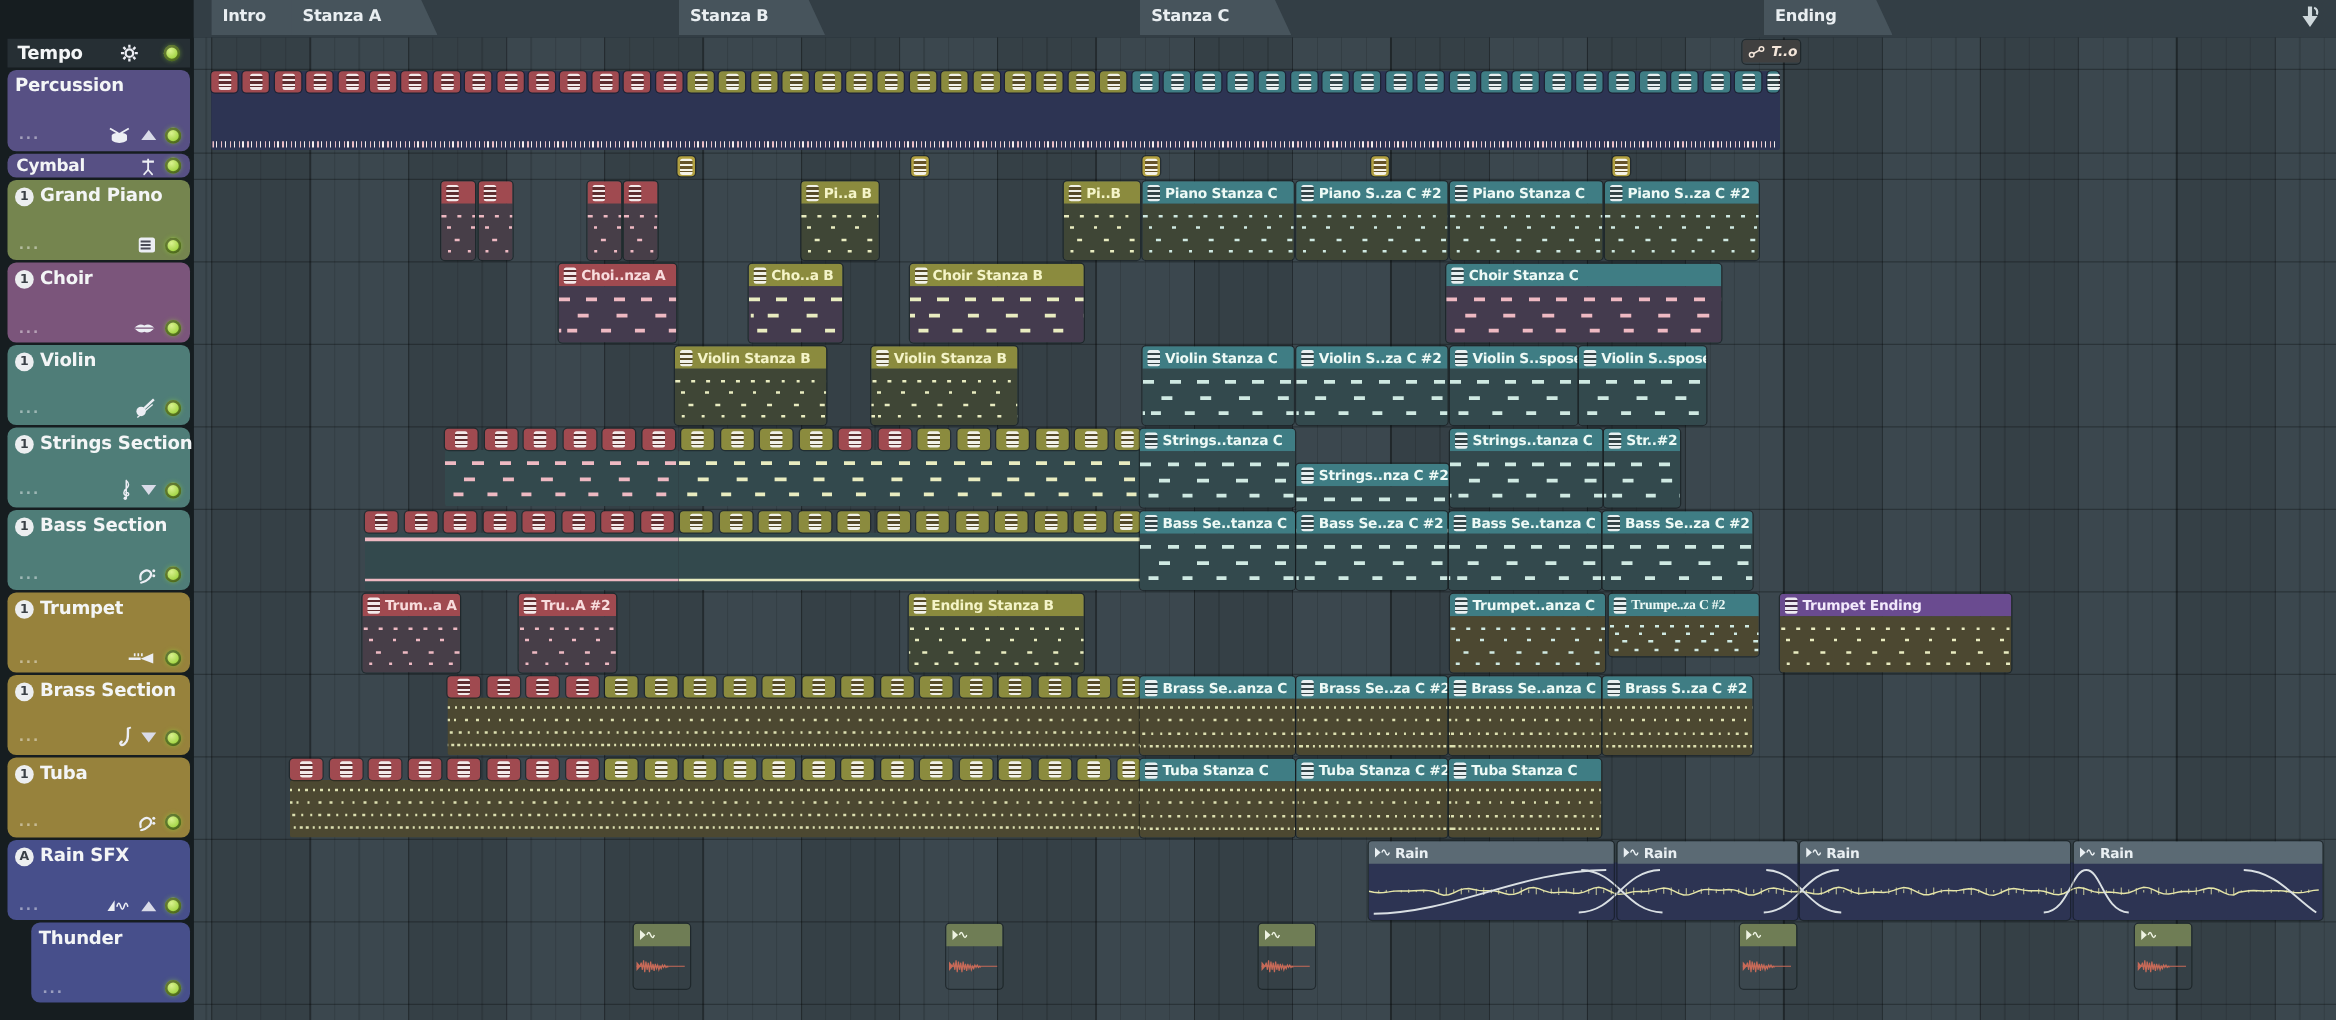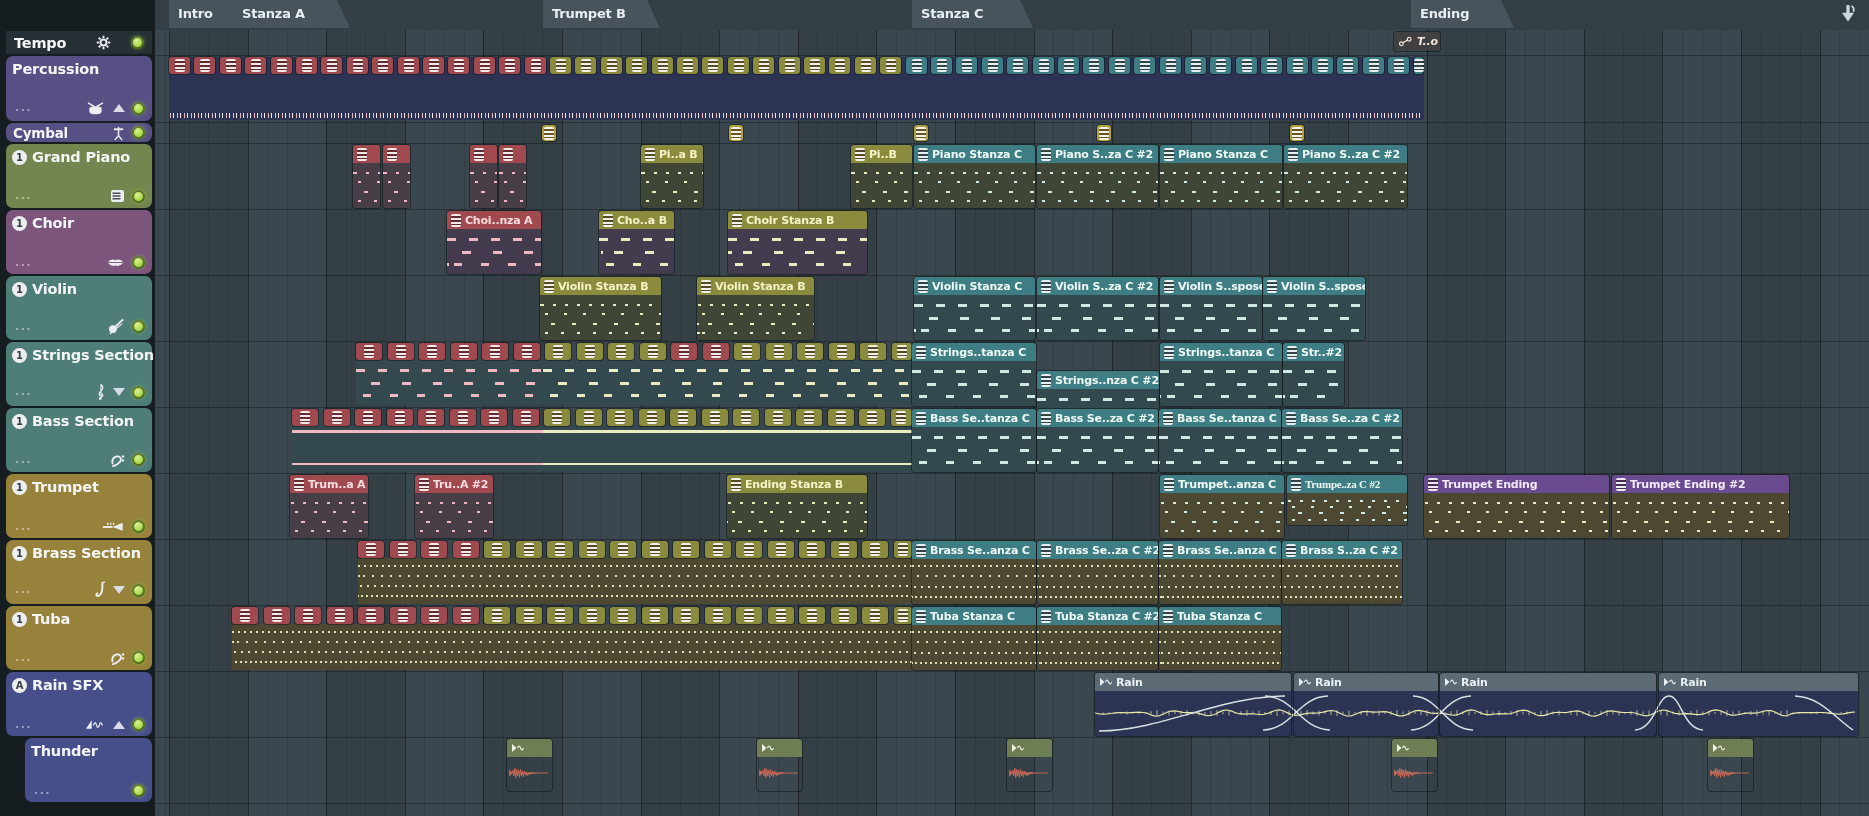--- a/index.html
+++ b/index.html
@@ -111,21 +111,21 @@
   svg{display:block;}
 </style>
 </head>
 <body>
 
 <div id="app">
   <div class="ruler-bg"></div>
   <div id="ruler">
       <div class="ttab" style="left: 169px; width: 60px;">Intro</div>
       <div class="ttab" style="left: 233px; width: 88px;">Stanza A</div>
-      <div class="ttab" style="left: 543px; width: 88px;">Trumpet B</div>
+      <div class="ttab" style="left: 543px; width: 88px;">Stanza B</div>
       <div class="ttab" style="left: 912px; width: 92px;">Stanza C</div>
       <div class="ttab" style="left: 1411px; width: 74px;">Ending</div>
     </div>
 
   <div class="toolbar">
     <div class="plusbtn">+</div>
     <div class="modes">
       <span>STEP</span>
       <span class="radio"></span>
       <span>SLIDE</span>
@@ -637,20 +637,27 @@
         </div>
         <div class="bd bb-choir tex-dash-cream"></div>
       </div>
       <div class="clip" style="left: 728px; top: 211px; width: 139px; height: 63px;">
         <div class="hd hd-olive">
           <span class="pico"></span>
           <span>Choir Stanza B</span>
         </div>
         <div class="bd bb-choir tex-dash-cream"></div>
       </div>
+      <div class="clip" style="left: 1157px; top: 211px; width: 220px; height: 63px;">
+        <div class="hd hd-teal">
+          <span class="pico"></span>
+          <span>Choir Stanza C</span>
+        </div>
+        <div class="bd bb-choir tex-dash-pink"></div>
+      </div>
       <div class="clip" style="left: 540px; top: 277px; width: 121px; height: 63px;">
         <div class="hd hd-olive">
           <span class="pico"></span>
           <span>Violin Stanza B</span>
         </div>
         <div class="bd bb-olive tex-dots-cream"></div>
       </div>
       <div class="clip" style="left: 697px; top: 277px; width: 117px; height: 63px;">
         <div class="hd hd-olive">
           <span class="pico"></span>
@@ -892,27 +899,20 @@
         <div class="hd hd-teal">
           <span class="pico"></span>
           <span>Trumpe..za C #2</span>
         </div>
         <div class="bd bb-brass tex-dots-cyan"></div>
       </div>
       <div class="clip" style="left: 1424px; top: 475px; width: 185px; height: 63px;">
         <div class="hd hd-purple">
           <span class="pico"></span>
           <span>Trumpet Ending</span>
-        </div>
-        <div class="bd bb-brass tex-dots-cream"></div>
-      </div>
-      <div class="clip" style="left: 1612px; top: 475px; width: 177px; height: 63px;">
-        <div class="hd hd-purple">
-          <span class="pico"></span>
-          <span>Trumpet Ending #2</span>
         </div>
         <div class="bd bb-brass tex-dots-cream"></div>
       </div>
       <div class="pbody bb-brass tex-zig-cream" style="left: 358px; top: 558px; width: 554px; height: 46px;"></div>
       <div class="chip hd-red" style="left: 358px; top: 541px; width: 26px; height: 17px;">
         <span class="pico"></span>
       </div>
       <div class="chip hd-red" style="left: 390px; top: 541px; width: 26px; height: 17px;">
         <span class="pico"></span>
       </div>

